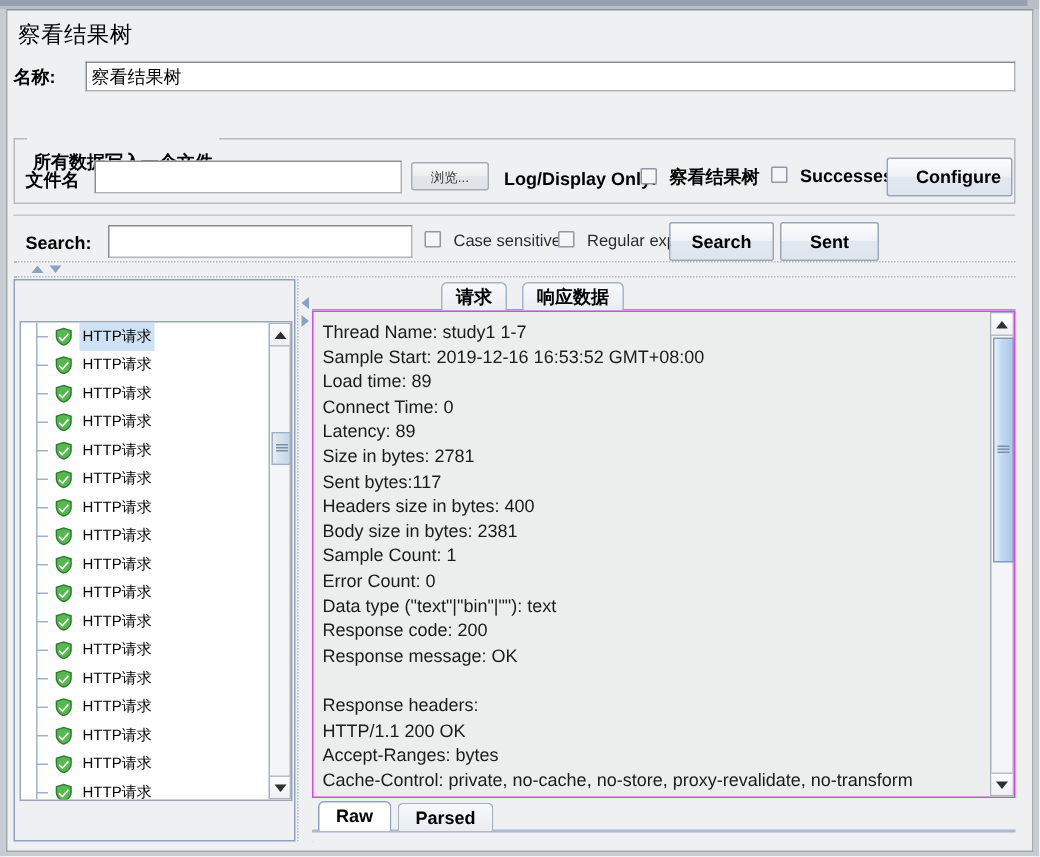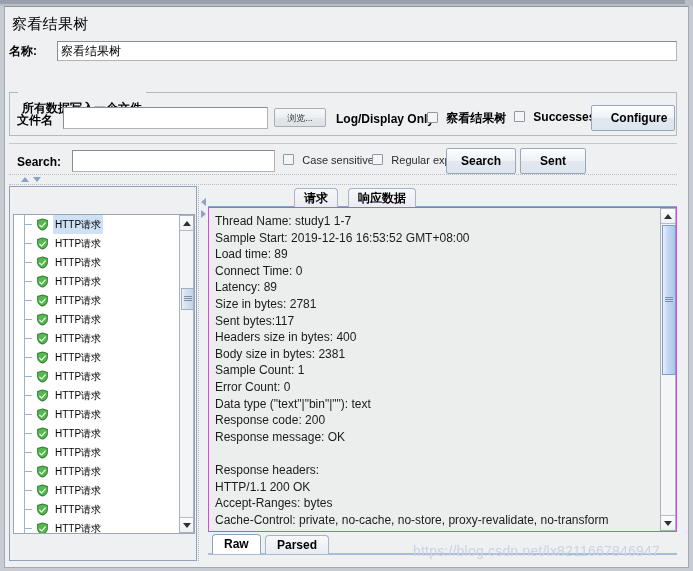--- a/index.html
+++ b/index.html
@@ -783,14 +783,13 @@
       </div>
     </div>
 
     <div class="bottom-tabstrip">
       <div class="btab-underline"></div>
       <div class="btab active" style="left:4px;">Raw</div>
       <div class="btab" style="left:57px;text-align:right;">Parsed</div>
     </div>
   </div>
 
-  <div class="watermark">https://blog.csdn.net/lx8211667846947</div>
 </div>
 
 </body></html>

